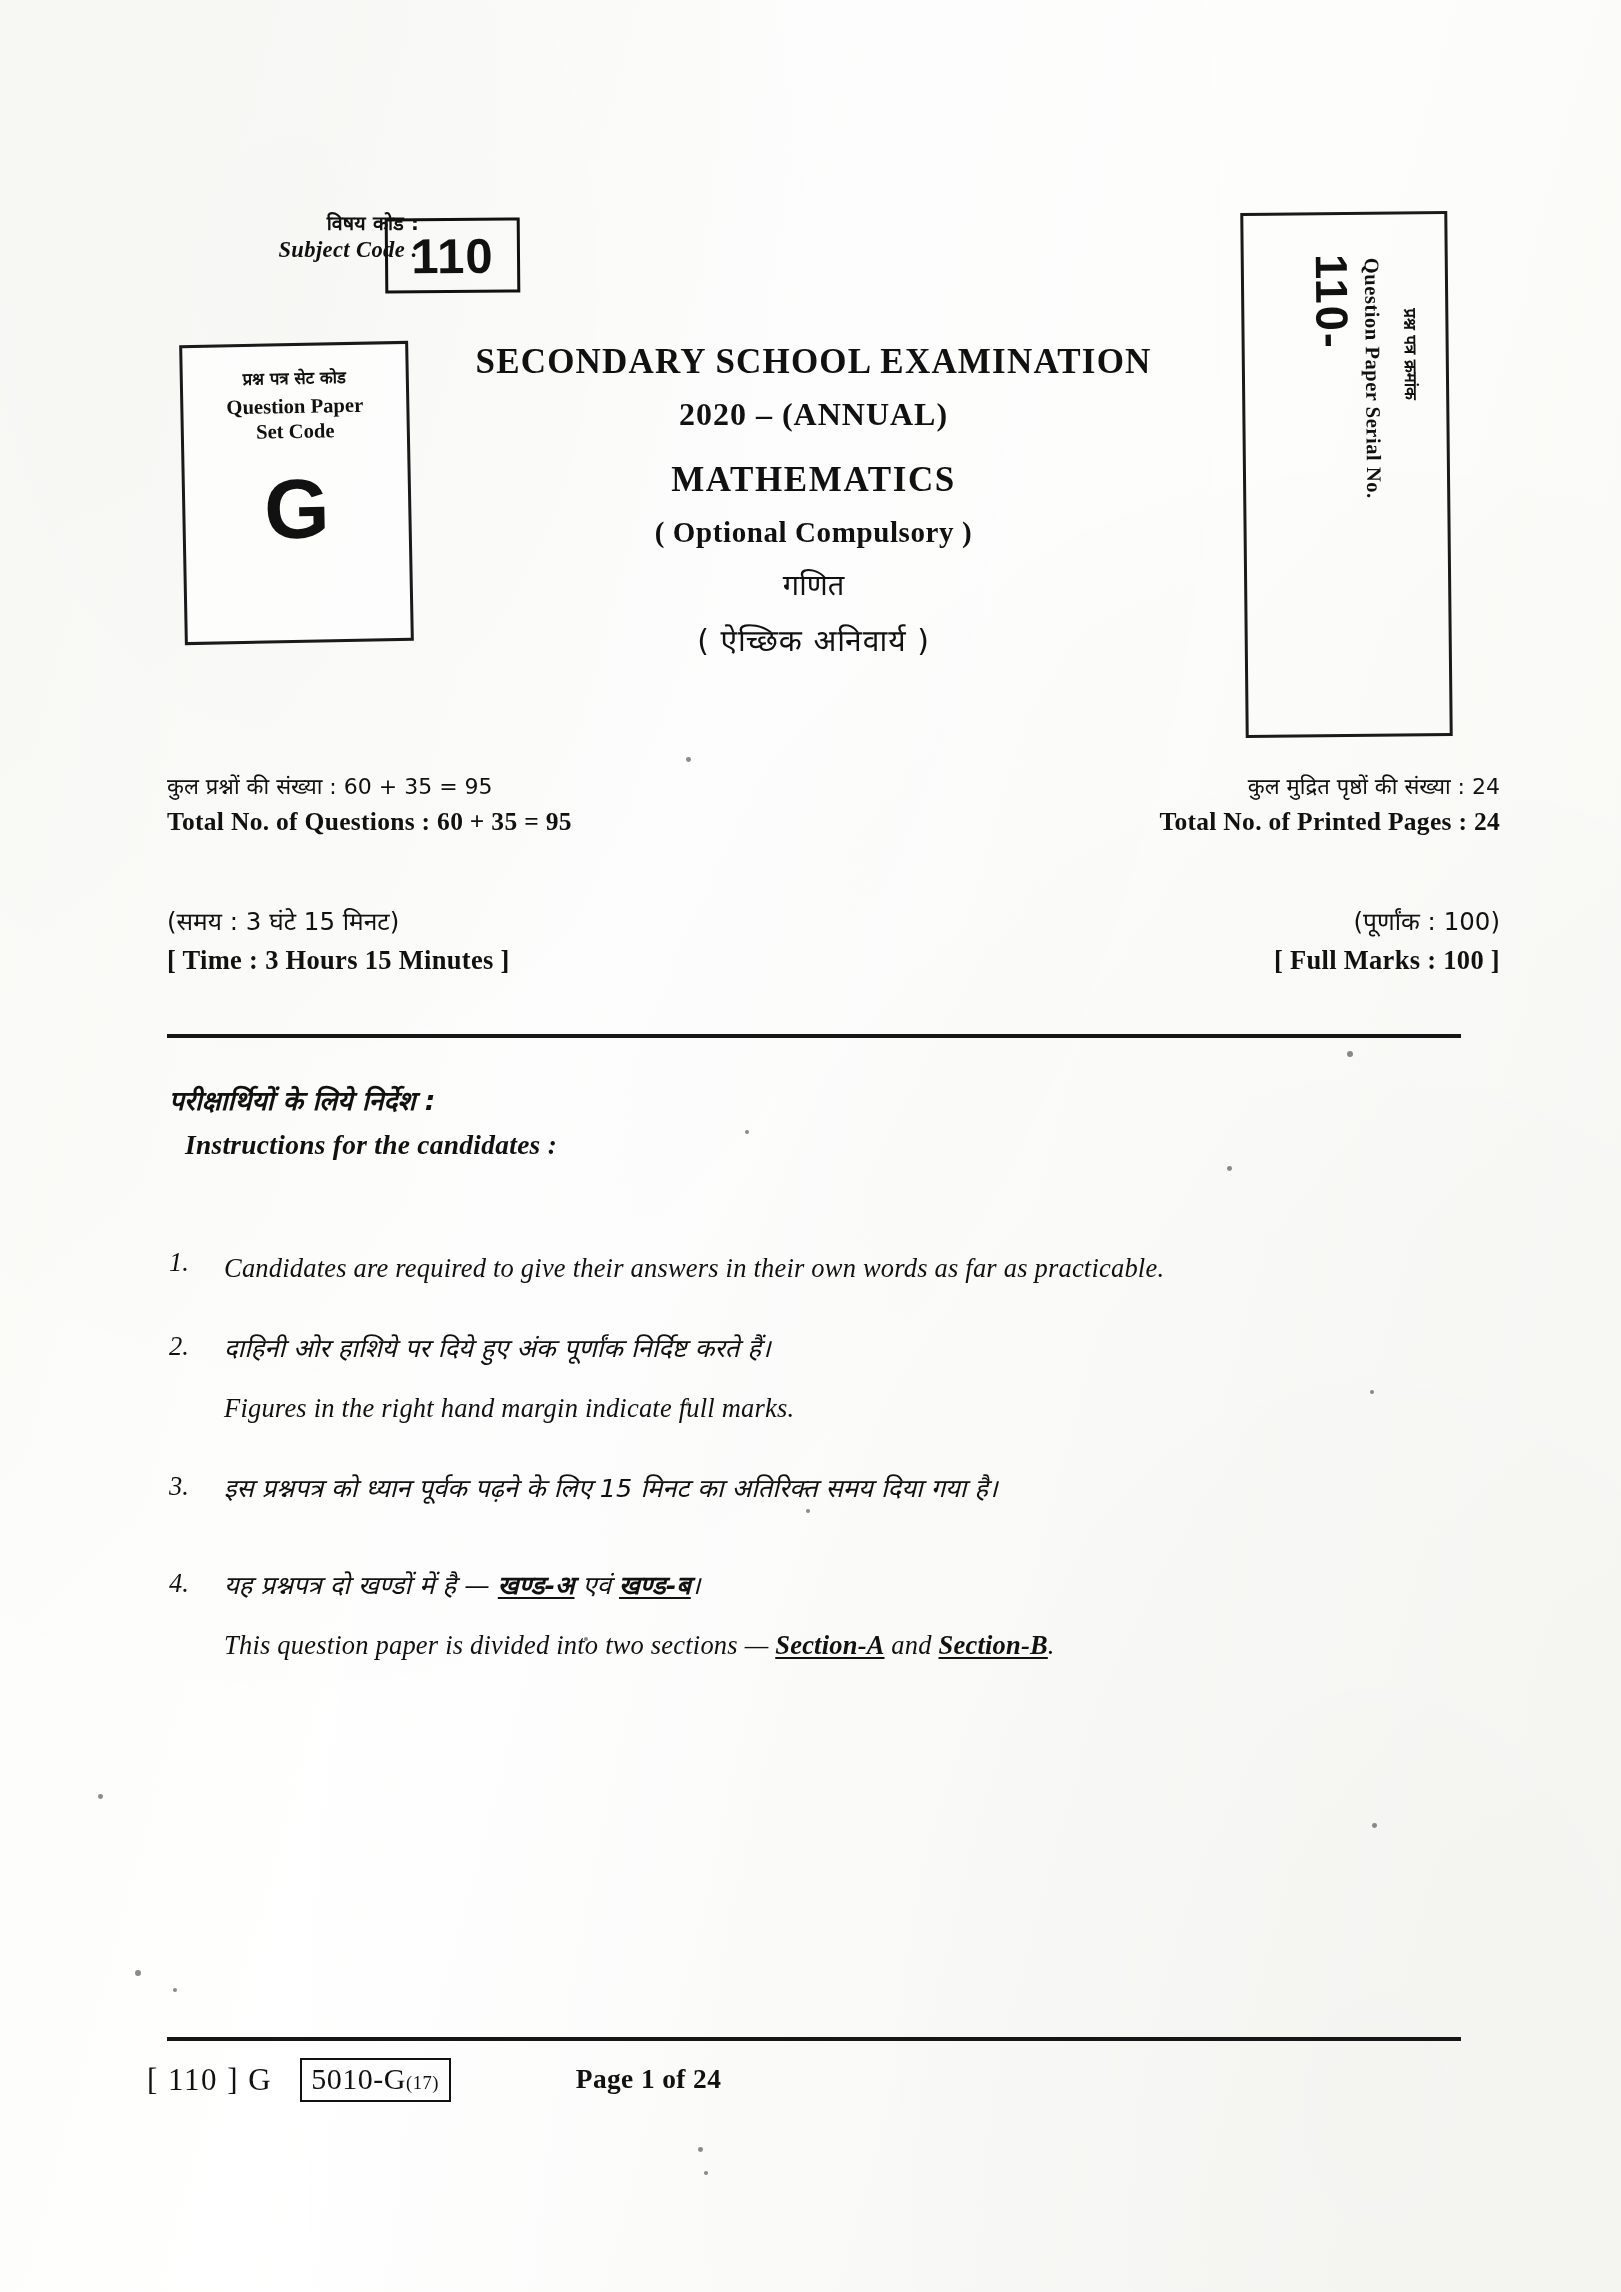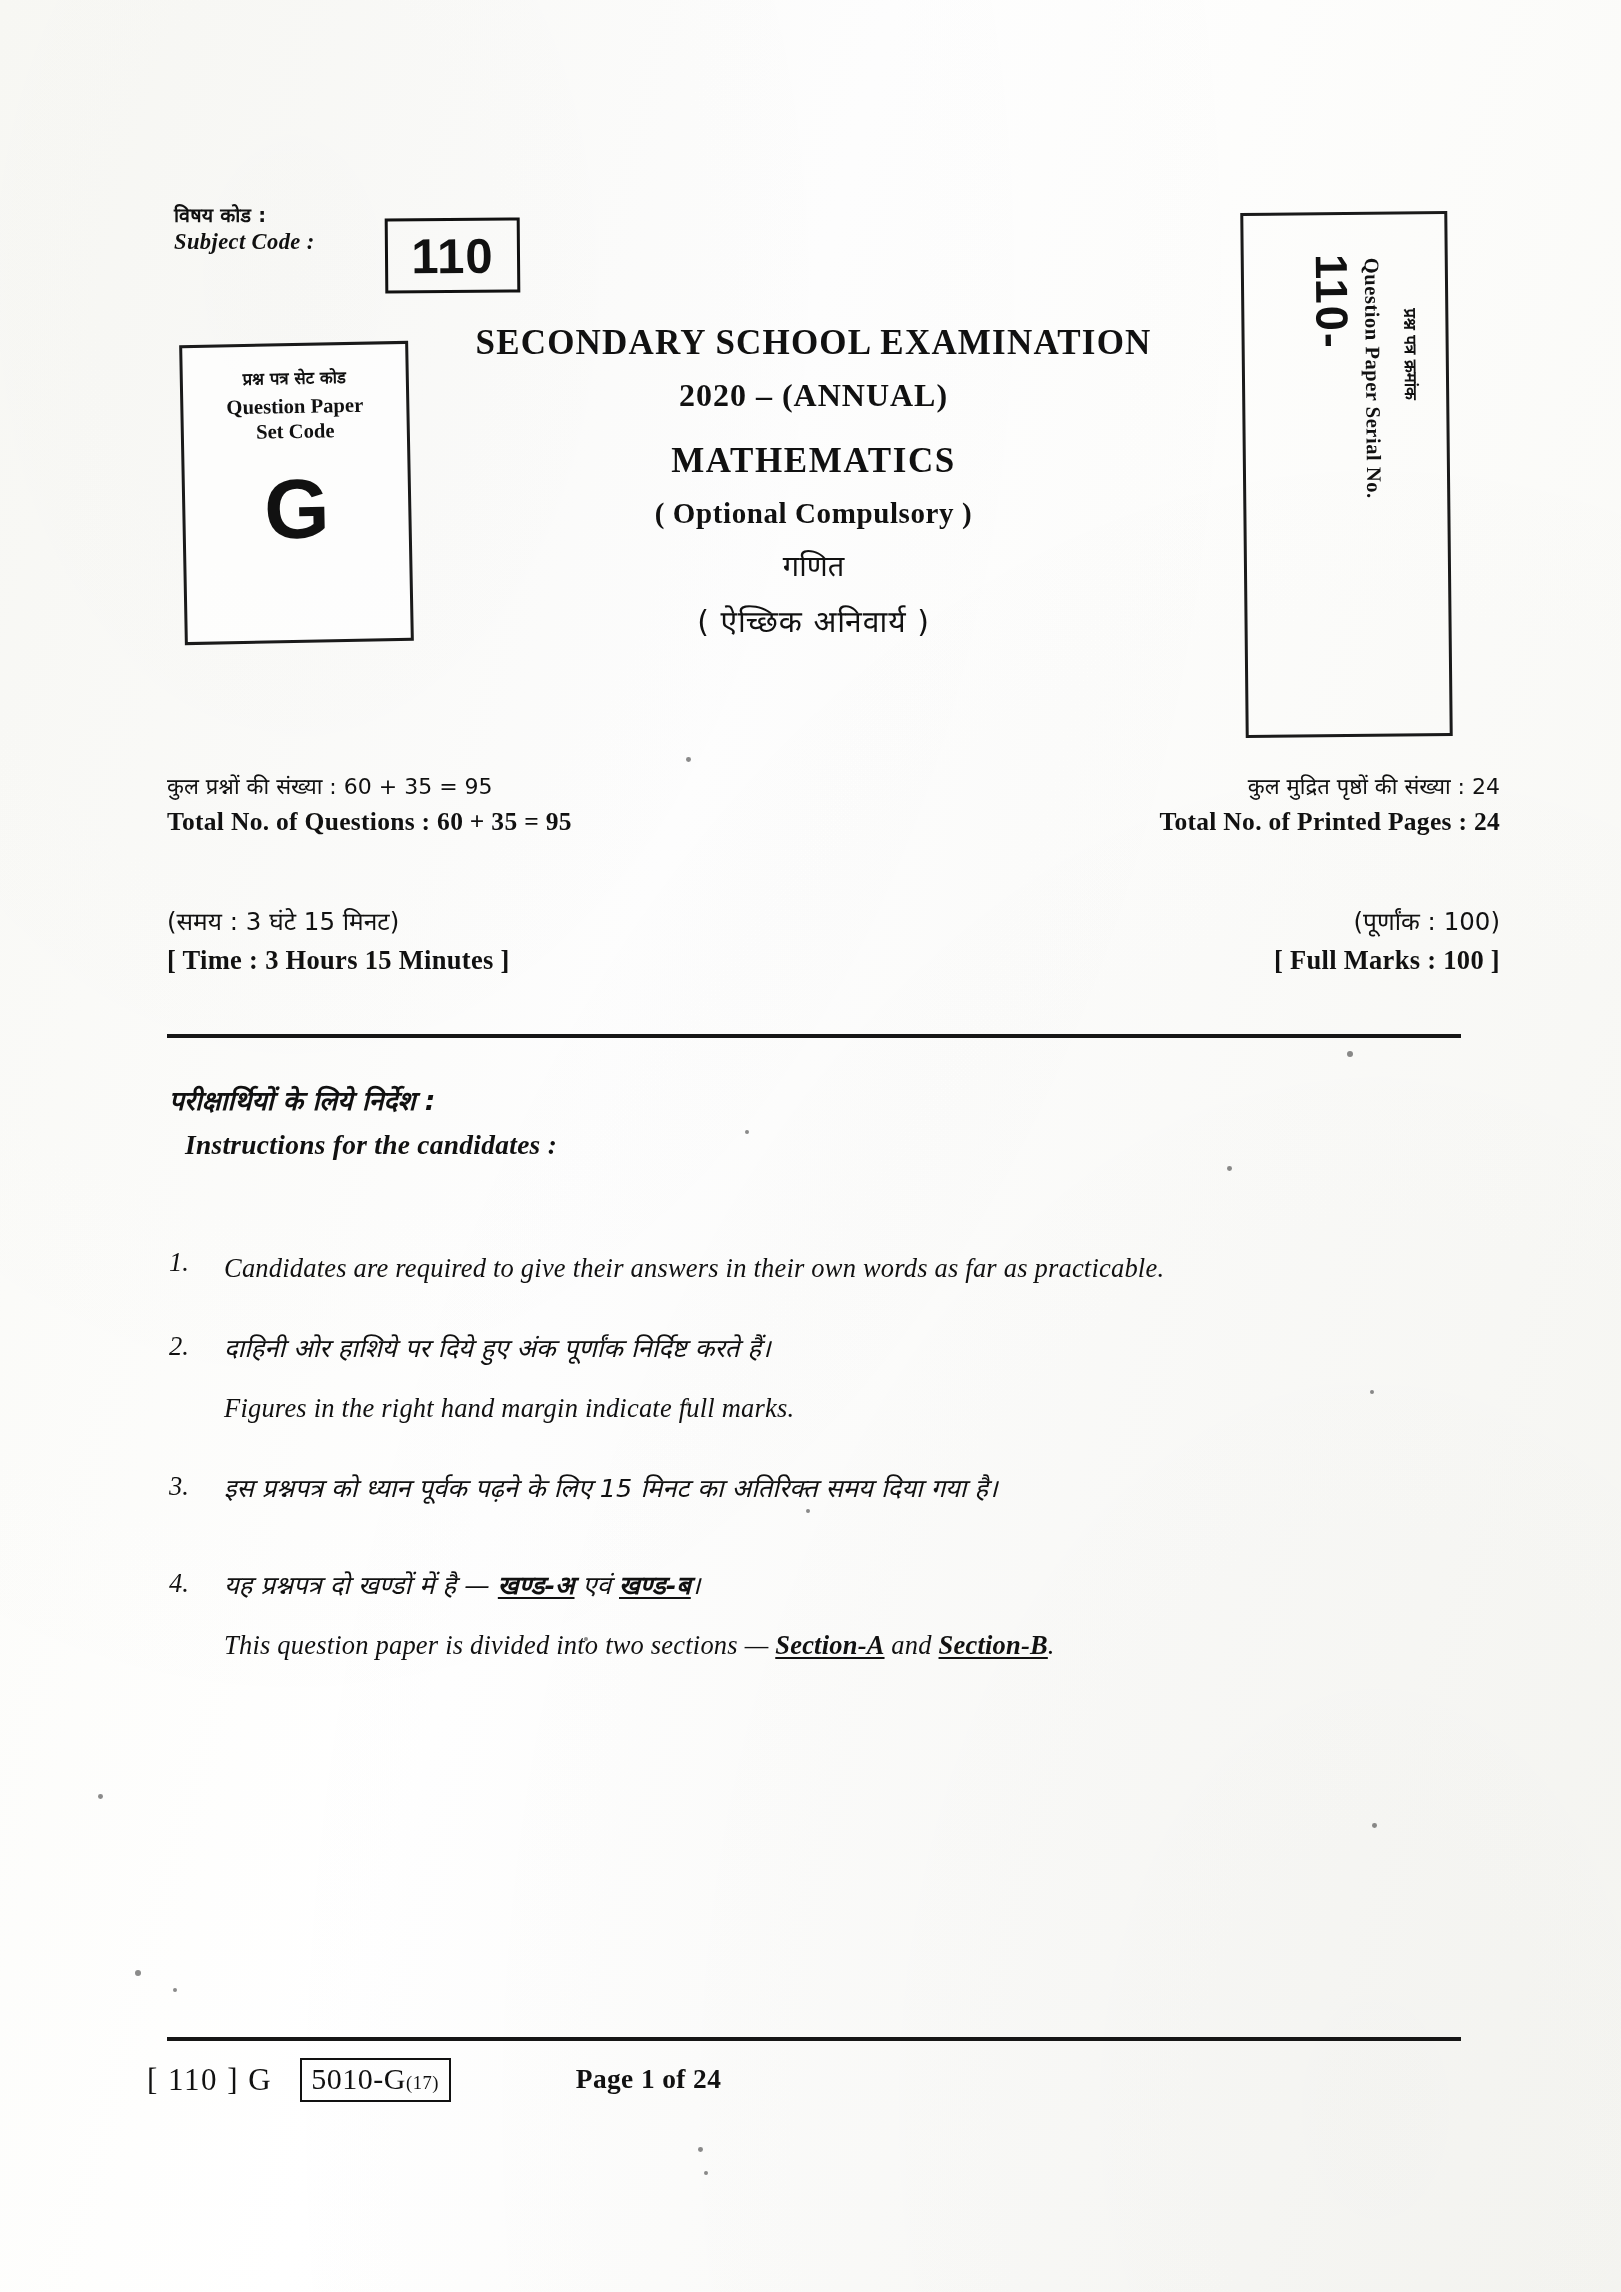--- a/index.html
+++ b/index.html
@@ -31,22 +31,23 @@
   .speck {
     position: absolute;
     background: #2b2b2b;
     border-radius: 50%;
     opacity: .55;
   }
 
   
   #subject-code-block {
     position: absolute;
-    left: 174px; top: 204px;
+    left: 174px; top: 212px;
     width: 245px;
+    text-align: right;
     line-height: 1.22;
   }
   #subject-code-block .hi {
     font-family: "DejaVu Sans", sans-serif;
     font-size: 19.6px;
     font-weight: bold;
     letter-spacing: 0.2px;
   }
   #subject-code-block .en {
     font-family: "Liberation Serif", serif;
@@ -96,21 +97,21 @@
     text-align: center;
     margin-top: 23.5px;
     font-family: "Liberation Sans", sans-serif;
     font-size: 84px;
     font-weight: bold;
     line-height: 1;
   }
 
   #title-block {
     position: absolute;
-    left: 451px; top: 323px;
+    left: 451px; top: 342px;
     width: 725px;
     text-align: center;
   }
   #title-block .line1 {
     font-family: "Liberation Serif", serif;
     font-weight: bold;
     font-size: 35px;
     letter-spacing: 1.2px;
   }
   #title-block .line2 {

